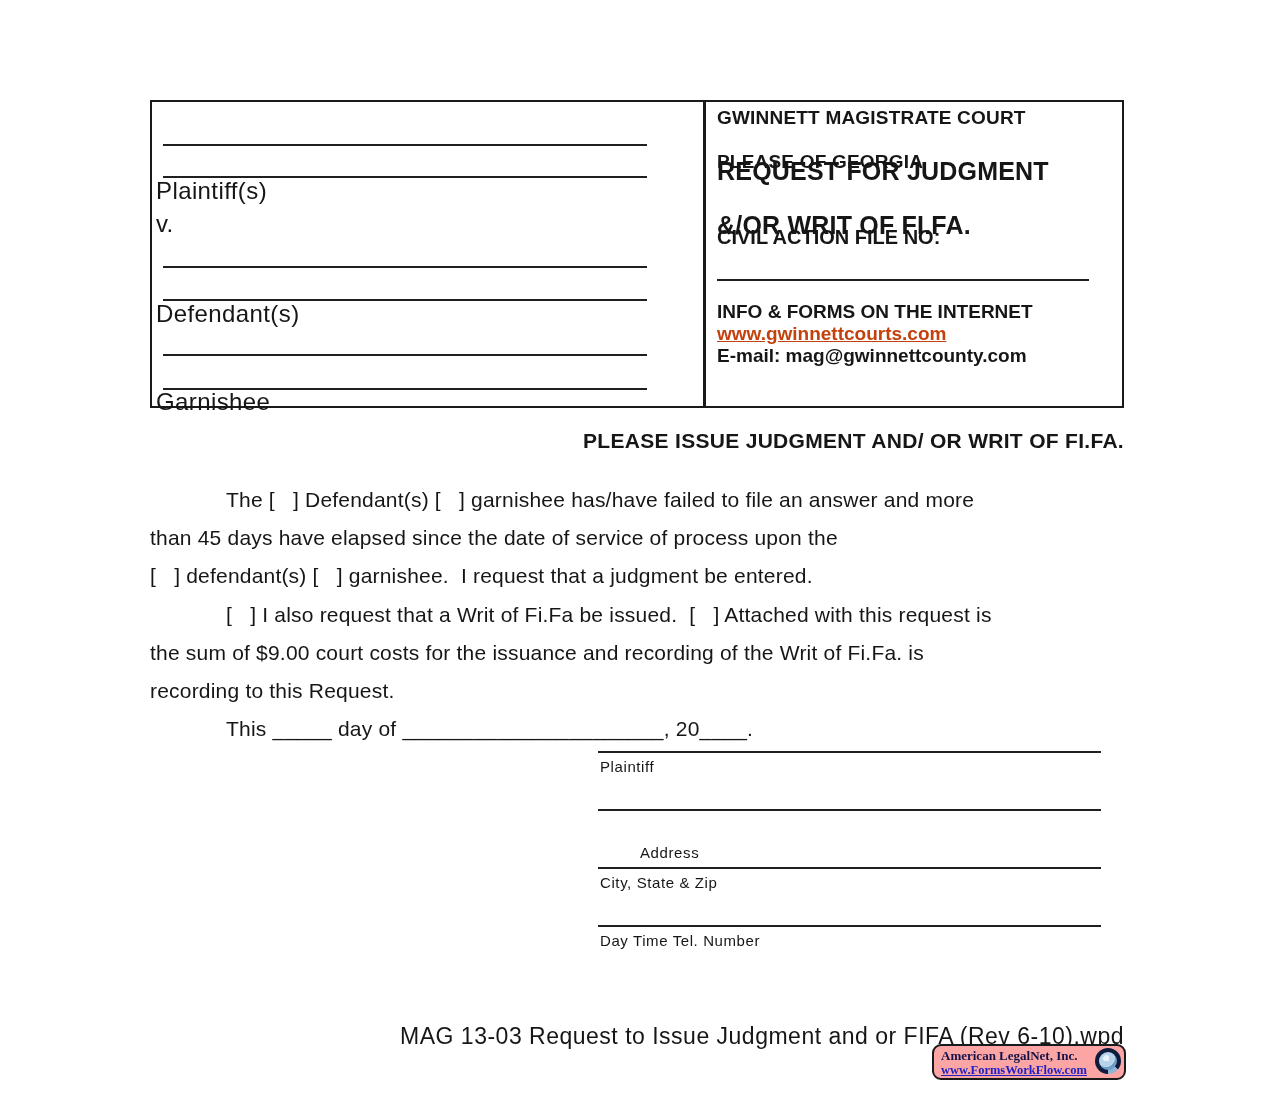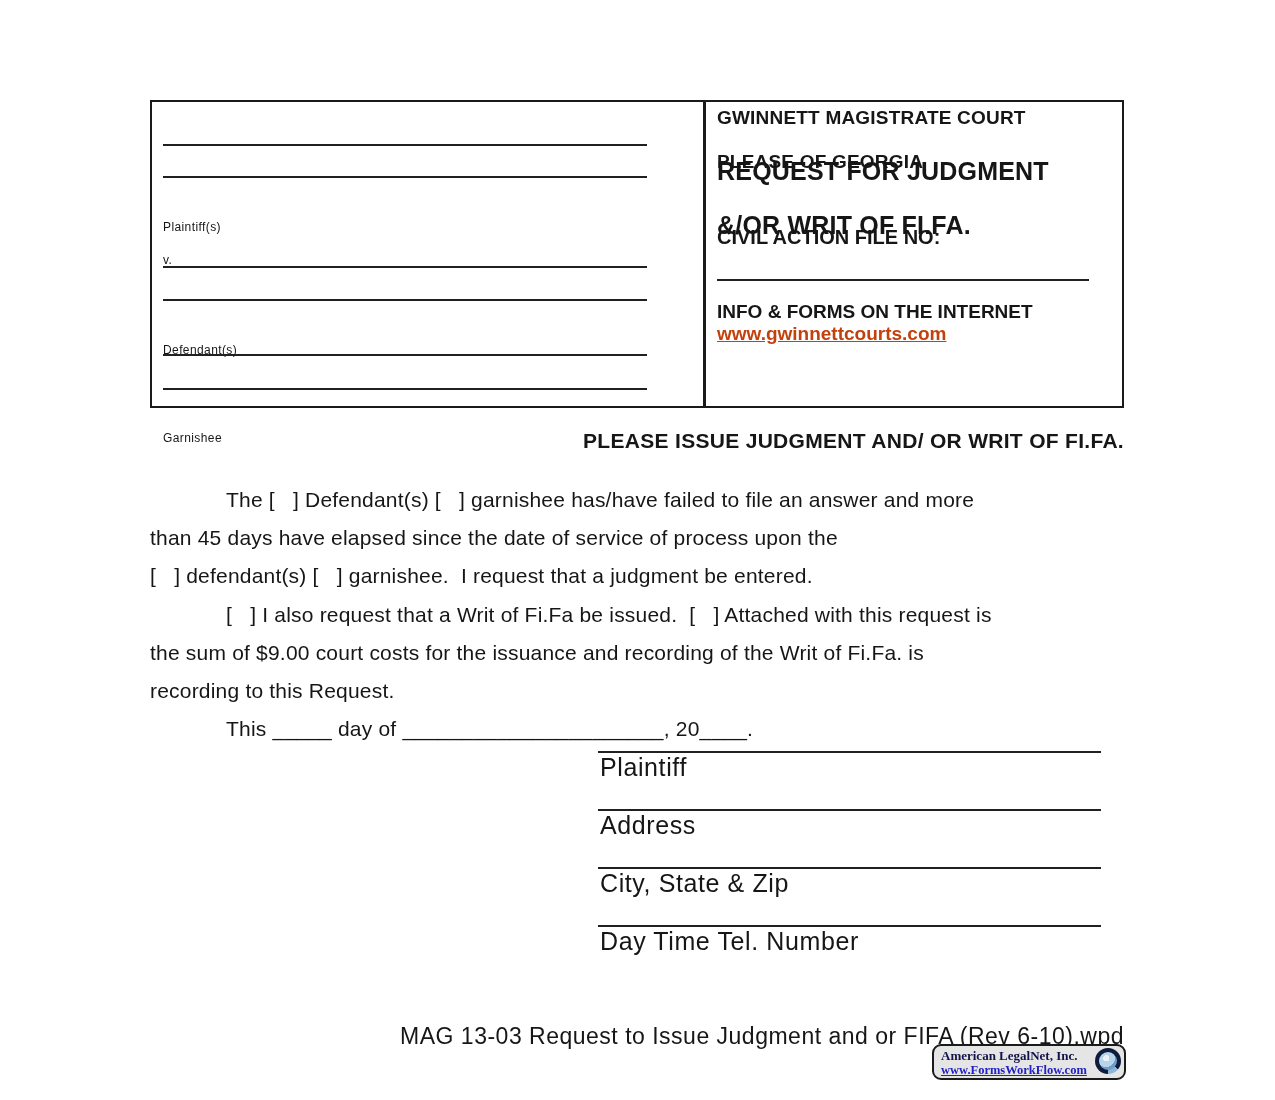--- a/index.html
+++ b/index.html
@@ -7,43 +7,43 @@
     position:relative;width:1275px;height:1100px;background:#ffffff;
     font-family:"Liberation Sans","DejaVu Sans",sans-serif;color:#161616;
     overflow:hidden;
   }
   .abs{position:absolute;}
   
   .caption-box{left:150px;top:100px;width:970px;height:304px;border:2px solid #1a1a1a;}
   .caption-divider{left:703px;top:100px;width:3px;height:308px;background:#1a1a1a;}
   .fill-line{border-top:2px solid #202020;height:0;}
   .cap-line{left:163px;width:484px;}
-  .cap-label{left:163px;font-size:12px;letter-spacing:0.4px;line-height:24px;white-space:pre;margin-top:36px;}
+  .cap-label{left:156px;font-size:24px;letter-spacing:0.4px;line-height:24px;white-space:pre;}
   
   .hdr{left:717px;width:400px;font-weight:bold;white-space:pre-line;}
   .hdr-court{top:107px;font-size:19px;line-height:22px;letter-spacing:0.2px;}
   .hdr-title{top:158px;font-size:25px;line-height:27px;letter-spacing:0.2px;}
   .hdr-civil{top:226px;font-size:20px;line-height:23px;}
   .civ-line{left:717px;top:279px;width:372px;}
   .hdr-info a, .u-link{color:#c2410c;text-decoration:underline;}
   .info-row{font-weight:bold;font-size:19px;line-height:22px;left:717px;white-space:pre;}
   
   .heading{left:150px;top:429px;width:974px;text-align:right;font-weight:bold;
            font-size:21px;letter-spacing:0.3px;}
   .body-lines{left:150px;top:456px;width:990px;margin-top:25px;}
   .bline{height:38.2px;line-height:38.2px;font-size:21px;letter-spacing:0.2px;white-space:pre;}
   .bline.indent{padding-left:76px;}
   
   .sig-line{left:598px;width:503px;}
-  .sig-label{left:600px;font-size:25px;letter-spacing:0.6px;line-height:26px;white-space:pre;}
+  .sig-label{left:600px;font-size:15px;letter-spacing:0.6px;line-height:26px;white-space:pre;}
   
   .footer-file{left:150px;top:1027px;width:974px;text-align:right;font-size:23px;
                letter-spacing:0.5px;line-height:18px;white-space:pre;}
   .aln-badge{left:932px;top:1044px;width:190px;height:32px;border:2px solid #1a1a1a;
-             border-radius:9px;background:#e5e5e5;display:flex;align-items:center;}
+             border-radius:9px;background:#fca5a5;display:flex;align-items:center;}
   .aln-text{padding-left:7px;line-height:1;}
   .aln-company{font-family:"Liberation Serif","DejaVu Serif",serif;font-weight:bold;
                font-size:13px;color:#13134a;margin-top:1px;}
   .aln-url{font-family:"Liberation Serif","DejaVu Serif",serif;font-weight:bold;
            font-size:12.5px;color:#2121c4;text-decoration:underline;margin-top:2px;}
   .aln-globe{position:absolute;right:3px;top:2px;width:26px;height:26px;border-radius:50%;
              background:conic-gradient(from 230deg,#0e1b3d 0 72%,#8fb4d6 72% 86%,#0e1b3d 86% 100%);}
   .aln-globe::after{content:"";position:absolute;left:4px;top:4px;width:18px;height:18px;
              border-radius:50%;
              background:radial-gradient(circle at 40% 35%,#e8f2fa 0 20%,#b8d4ea 20% 55%,#6f9cc6 55% 100%);}
@@ -68,38 +68,39 @@
   <div class="abs cap-label" style="top:390px;">Garnishee</div>
 
   <div class="abs hdr hdr-court"><span>GWINNETT MAGISTRATE COURT</span><br>
     <span>PLEASE OF GEORGIA</span></div>
   <div class="abs hdr hdr-civil">CIVIL ACTION FILE NO:</div>
   <div class="abs hdr hdr-title"><span>REQUEST FOR JUDGMENT</span><br>
     <span>&amp;/OR WRIT OF FI.FA.</span></div>
   <div class="abs fill-line civ-line"></div>
   <div class="abs info-row" style="top:301px;">INFO &amp; FORMS ON THE INTERNET</div>
   <div class="abs info-row u-link" style="top:323px;">www.gwinnettcourts.com</div>
+  <div class="abs info-row" style="top:345px;">E-mail: mag@gwinnettcounty.com</div>
 
   <div class="abs heading">PLEASE ISSUE JUDGMENT AND/ OR WRIT OF FI.FA.</div>
 
   <div class="abs body-lines">
     <div class="bline indent">The [   ] Defendant(s) [   ] garnishee has/have failed to file an answer and more</div>
     <div class="bline">than 45 days have elapsed since the date of service of process upon the</div>
     <div class="bline">[   ] defendant(s) [   ] garnishee.  I request that a judgment be entered.</div>
     <div class="bline indent">[   ] I also request that a Writ of Fi.Fa be issued.  [   ] Attached with this request is</div>
     <div class="bline">the sum of $9.00 court costs for the issuance and recording of the Writ of Fi.Fa. is</div>
     <div class="bline">recording to this Request.</div>
     <div class="bline indent">This _____ day of ______________________, 20____.</div>
   </div>
 
   <div class="abs fill-line sig-line" style="top:751px;"></div>
   <div class="abs sig-label" style="top:754px;">Plaintiff</div>
 
   <div class="abs fill-line sig-line" style="top:809px;"></div>
-  <div class="abs sig-label" style="top:812px;">Address</div>
+  <div class="abs sig-label" style="top:840px;margin-left:40px;">Address</div>
 
   <div class="abs fill-line sig-line" style="top:867px;"></div>
   <div class="abs sig-label" style="top:870px;">City, State &amp; Zip</div>
 
   <div class="abs fill-line sig-line" style="top:925px;"></div>
   <div class="abs sig-label" style="top:928px;">Day Time Tel. Number</div>
 
   <div class="abs footer-file">MAG 13-03 Request to Issue Judgment and or FIFA (Rev 6-10).wpd</div>
 
   <div class="abs aln-badge">

